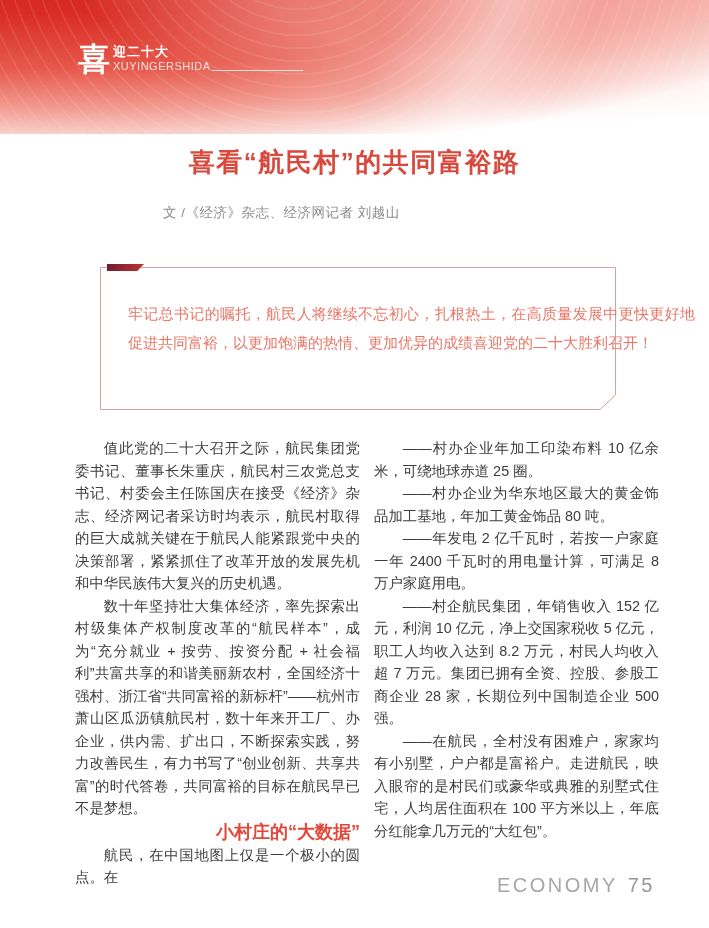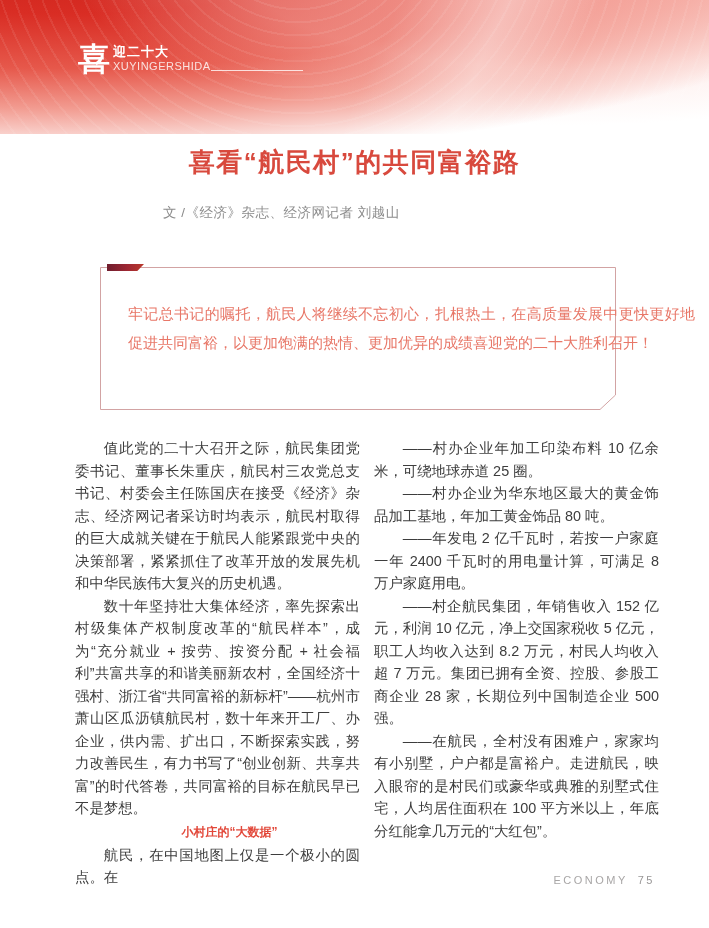--- a/index.html
+++ b/index.html
@@ -52,27 +52,27 @@
   .quote-text{
     position:absolute;top:32px;left:28px;right:25px;
     font-size:15px;line-height:29px;color:#e87768;text-align:justify;
   }
   
   .columns{position:absolute;top:437px;left:75px;width:584px;display:flex;gap:14px;}
   .col{width:285px;font-size:14.4px;line-height:22.5px;color:#3d3d3d;text-align:justify;}
   .col p{margin:0;text-indent:2em;}
   .col p.no-indent{text-indent:0;}
   .subheading{
-    color:#e2483a;font-weight:700;font-size:12px;line-height:24px;
-    margin:19px 0 16px;text-indent:0;text-align:center;
+    color:#e2483a;font-weight:700;font-size:18px;line-height:24px;
+    margin:19px 0 16px;text-indent:0;text-align:right;
   }
   
   .footer{
     position:absolute;right:54px;top:874px;
-    font-size:11px;color:#a8a6a6;letter-spacing:2.5px;
+    font-size:20px;color:#a8a6a6;letter-spacing:2.5px;
   }
   .footer .pagenum{margin-left:10px;color:#989696;}
 </style>
 </head>
 <body>
 
 <div class="banner">
   <div class="logo">
     <div class="logo-char">喜</div>
     <div class="logo-right">

